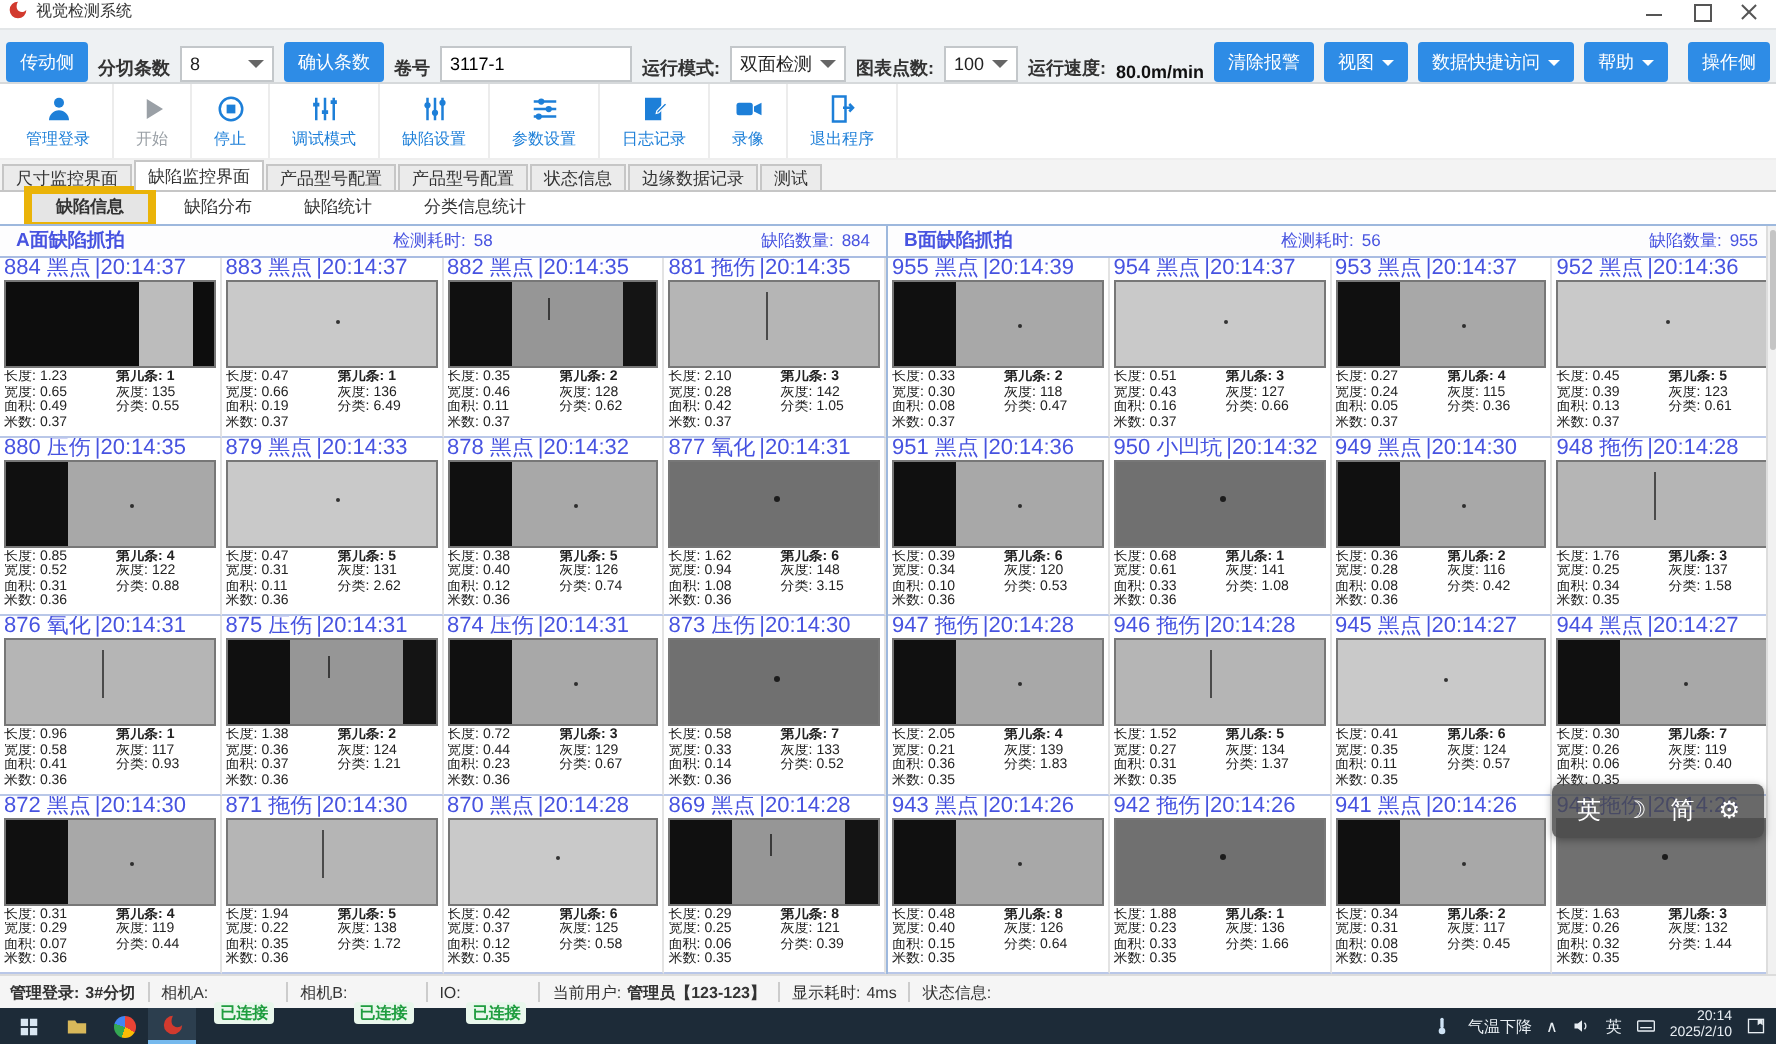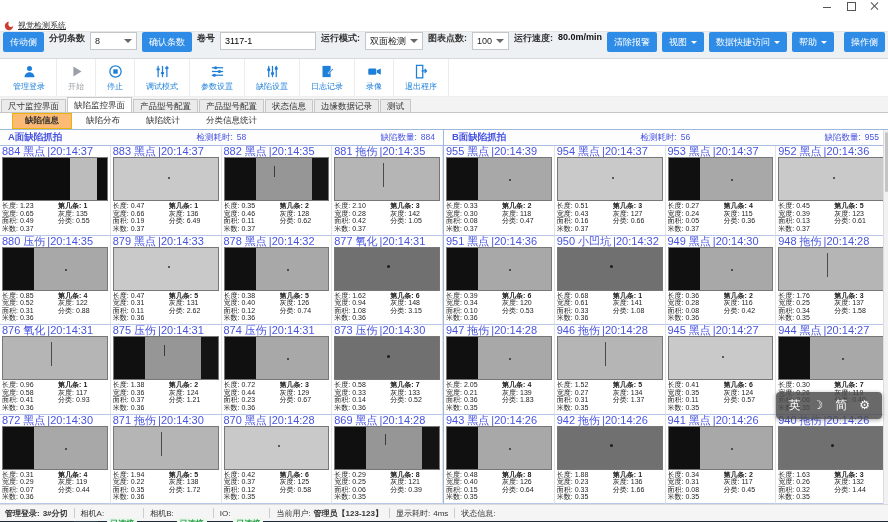--- a/index.html
+++ b/index.html
@@ -1,33 +1,33 @@
 <!DOCTYPE html>
 <html><head>
 <meta charset="utf-8">
 <style>
   * { box-sizing: border-box; margin: 0; padding: 0; }
   html,body { width: 888px; height: 522px; overflow: hidden; }
   body { font-family: "Liberation Sans","DejaVu Sans",sans-serif; font-size: 9px; color: #222;
          background: #fff; position: relative; }
 
   
-  .titlebar { height: 31px; background: #fff; display: flex; align-items: flex-end; gap: 4px; padding: 0 4px; position: relative; text-decoration: underline; }
+  .titlebar { height: 14px; background: #fff; display: flex; align-items: flex-start; gap: 4px; padding: 0 4px; position: relative; }
   .logo svg { width: 10px; height: 10px; display: block; }
   .apptitle { font-size: 8px; color: #333; }
   .winctl { position: absolute; right: 2px; top: 1px; display: flex; gap: 14px; align-items: center; padding-right: 6px; }
   .wc { width: 10px; height: 10px; position: relative; display: inline-block; }
   .wc-min::after { content: ""; position: absolute; left: 1px; right: 1px; top: 6px; border-top: 1px solid #555; }
   .wc-max::after { content: ""; position: absolute; left: 1px; top: 1px; width: 7px; height: 7px; border: 1px solid #555; }
   .wc-close::before, .wc-close::after { content: ""; position: absolute; left: 4px; top: 0; width: 1px; height: 10px; background: #555; }
   .wc-close::before { transform: rotate(45deg); } .wc-close::after { transform: rotate(-45deg); }
 
   
   .toolbar1 { height: 28px; background: #eef1f3; border-top: 1px solid #e3e6e8; border-bottom: 1px solid #d6d9db;
-              display: flex; align-items: flex-start; gap: 5px; padding: 0 3px; }
+              display: flex; align-items: flex-end; gap: 5px; padding: 0 3px; }
   .btn { background: #2e8ce6; color: #fff; border: none; border-radius: 2px; height: 20px; padding: 0 7px;
          font-size: 9px; display: inline-flex; align-items: center; gap: 4px; font-family: inherit; white-space: nowrap; }
   .lbl { font-weight: bold; color: #333; white-space: nowrap; }
   .combo { background: #fff; border: 1px solid #c3c7ca; height: 18px; display: flex; align-items: center;
            padding: 0 4px; gap: 4px; }
   .combo .cval { flex: 1; white-space: nowrap; overflow: hidden; }
   .tri { width: 0; height: 0; border: 4px solid transparent; border-top-color: #666; margin-top: 4px; }
   .tri-w { width: 0; height: 0; border: 3.5px solid transparent; border-top-color: #fff; margin-top: 4px; }
   .w100 { width: 100px; } .w70 { width: 72px; } .w45 { width: 44px; }
   .input { background: #fff; border: 1px solid #c3c7ca; height: 18px; width: 96px; font-size: 9px; padding: 0 4px; font-family: inherit; }
@@ -42,21 +42,21 @@
   .action .albl { font-size: 8px; white-space: nowrap; }
   .action.disabled { color: #9aa0a6; }
 
   
   .tabs1 { height: 16px; background: #f3f3f3; display: flex; align-items: flex-end; gap: 1px; padding: 1px 1px 0; border-bottom: 1px solid #c6c6c6; }
   .tab { border: 1px solid #c6c6c6; border-bottom: none; background: #ebebeb; padding: 0 6px; height: 13px;
          line-height: 13px; font-size: 8.5px; color: #333; white-space: nowrap; }
   .tab.active { background: #fff; height: 15px; line-height: 15px; position: relative; }
   .tabs2 { height: 16px; background: #fff; display: flex; align-items: center; gap: 2px; padding: 0 12px; }
   .stab { padding: 1px 12px; font-size: 8.5px; color: #333; white-space: nowrap; }
-  .stab.active { border: 1px solid #eab308; background: #fdba74; font-weight: bold; }
+  .stab.active { border: 4px solid #eab308; background: #e5e5e5; font-weight: bold; }
 
   
   .content { display: flex; height: 375px; border-top: 1px solid #9db8dd; position: relative; }
   .panel { width: 444px; display: flex; flex-direction: column; border-right: 1px solid #9db8dd; }
   .panel-head { height: 16px; display: flex; align-items: center; justify-content: space-between; padding: 0 8px;
                 color: #4753e0; border-bottom: 1px solid #a9bce2; background: #fdfdfe; }
   .p-title { font-weight: bold; font-size: 9.5px; }
   .p-mid, .p-right { font-size: 8.5px; display: inline-flex; gap: 4px; }
   .grid { flex: 1; display: grid; grid-template-columns: repeat(4,1fr); grid-template-rows: repeat(4,1fr); }
   .cell { border-right: 1px solid #e3e3e3; border-bottom: 1px solid #b9c7e8; display: flex; flex-direction: column;
@@ -204,42 +204,42 @@
           <rect x="2.5" y="7" width="5" height="3"></rect>
           <rect x="9.5" y="13" width="5" height="3"></rect>
           <rect x="16.5" y="5" width="5" height="3"></rect>
         </svg>
       </span>
       <span class="albl">调试模式</span>
     </div>
     <div class="action">
       <span class="aicon">
         <svg viewBox="0 0 24 24">
+          <rect x="5" y="3" width="2" height="18"></rect>
+          <circle cx="6" cy="9" r="2.5"></circle>
+          <rect x="11" y="3" width="2" height="18"></rect>
+          <circle cx="12" cy="15" r="2.5"></circle>
+          <rect x="17" y="3" width="2" height="18"></rect>
+          <circle cx="18" cy="7" r="2.5"></circle>
+        </svg>
+      </span>
+      <span class="albl">缺陷设置</span>
+    </div>
+    <div class="action">
+      <span class="aicon">
+        <svg viewBox="0 0 24 24">
           <rect x="3" y="5" width="18" height="2"></rect>
           <circle cx="9" cy="6" r="2.5"></circle>
           <rect x="3" y="11" width="18" height="2"></rect>
           <circle cx="15" cy="12" r="2.5"></circle>
           <rect x="3" y="17" width="18" height="2"></rect>
           <circle cx="7" cy="18" r="2.5"></circle>
         </svg>
       </span>
       <span class="albl">参数设置</span>
-    </div>
-    <div class="action">
-      <span class="aicon">
-        <svg viewBox="0 0 24 24">
-          <rect x="5" y="3" width="2" height="18"></rect>
-          <circle cx="6" cy="9" r="2.5"></circle>
-          <rect x="11" y="3" width="2" height="18"></rect>
-          <circle cx="12" cy="15" r="2.5"></circle>
-          <rect x="17" y="3" width="2" height="18"></rect>
-          <circle cx="18" cy="7" r="2.5"></circle>
-        </svg>
-      </span>
-      <span class="albl">缺陷设置</span>
     </div>
     <div class="action">
       <span class="aicon">
         <svg viewBox="0 0 24 24">
           <path d="M4 3h13v18H4z"></path>
           <path d="M13.5 13.5l6.5-6.5 1.5 1.5-6.5 6.5-2 .5z" stroke="#fff" stroke-width="1"></path>
         </svg>
       </span>
       <span class="albl">日志记录</span>
     </div>

